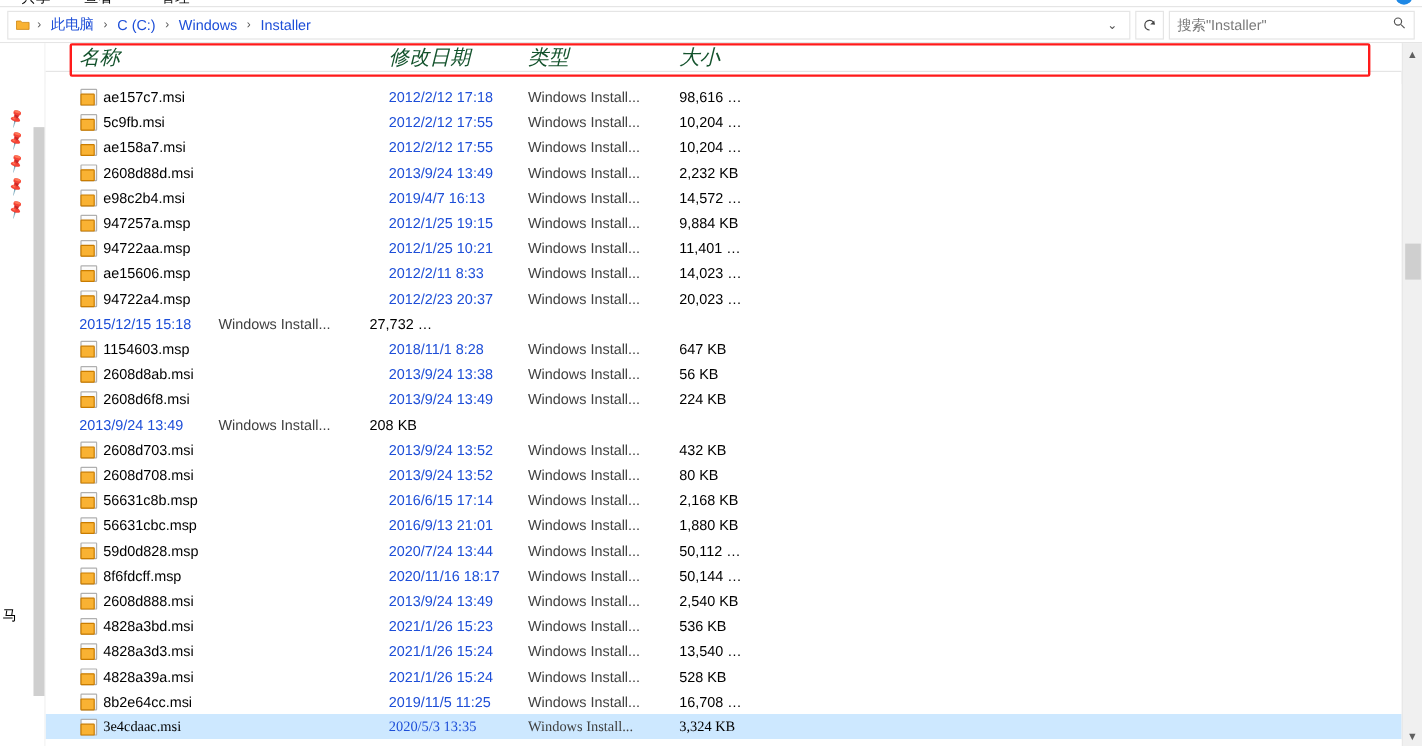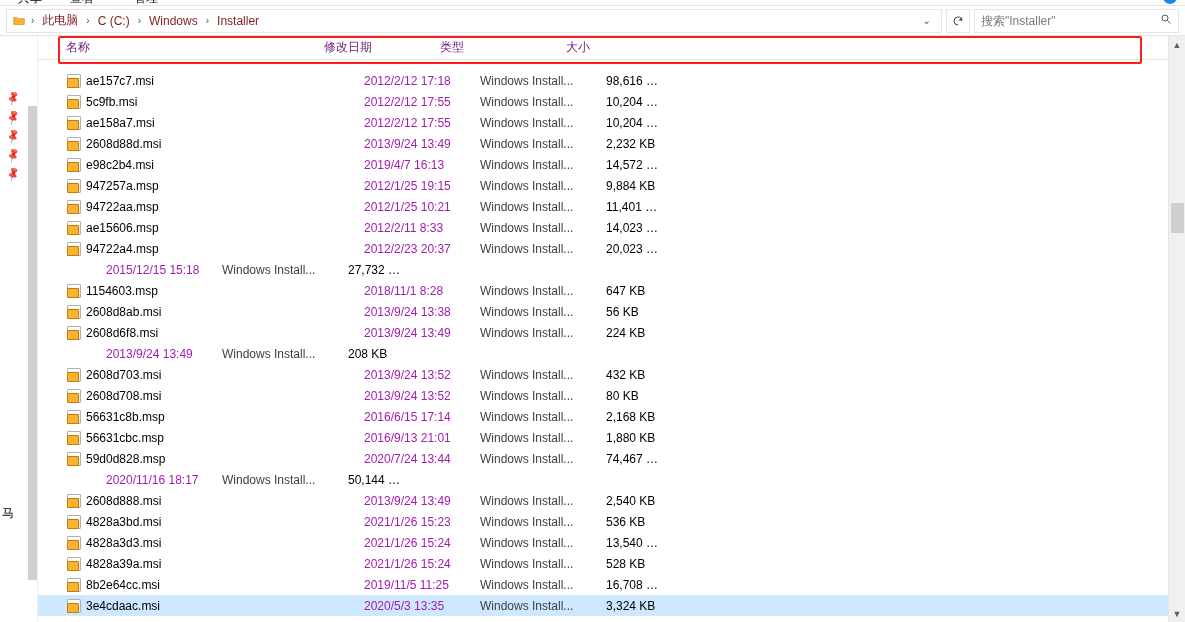--- a/index.html
+++ b/index.html
@@ -64,21 +64,21 @@
     background:#fff;
     padding: 0 4px;
     gap:2px;
   }
   .crumb {
     display:flex;
     align-items:center;
     padding: 0 4px;
     height:100%;
     cursor:default;
-    color:#7f1d1d;
+    color:#1d4ed8;
   }
   .crumb-sep {
     color:#555;
     padding:0 2px;
     font-size:10px;
   }
   .bc-spacer { flex:1; }
   .bc-dd { color:#555; padding:0 6px; font-size:10px;}
   .refresh-btn {
     width:24px;height:24px;
@@ -175,27 +175,28 @@
   }
   .columns {
     display:flex;
     height: 24px;
     align-items:center;
     background:#fff;
     border-bottom:1px solid #e5e5e5;
     padding-left: 20px;
   }
   .col {
-    color:#701a75;
-    font-size:12px;
+    color:#14532d;
+    font-size:17px;
     padding:0 8px;
     border-right:1px solid transparent;
     height:100%;
     display:flex;
     align-items:center;
+    font-style:italic;
   }
   .col.name { width: 258px; }
   .col.date { width: 116px; }
   .col.type { width: 126px; }
   .col.size { width: 70px; justify-content:flex-start; }
   .red-frame {
     position:absolute;
     top:0;
     left:20px;
     width: 1084px;
@@ -212,24 +213,25 @@
   }
   .row {
     display:flex;
     align-items:center;
     height: 21px;
     padding-left: 20px;
     background:#fff;
   }
   .row.selected {
     background:#cde8ff;
+    font-family:Liberation Serif, serif;
   }
   .cell { padding:0 8px; overflow:hidden; white-space:nowrap; text-overflow:ellipsis; }
   .cell.name { width:258px; display:flex; align-items:center; gap:4px;}
-  .cell.date { width:116px; color:#a21caf;margin-left:40px;}
+  .cell.date { width:116px; color:#1d4ed8;}
   .cell.type { width:126px; color:#404040;}
   .cell.size { width:70px; text-align:left; color:#000;}
 
   .file-icon {
     width:16px;height:16px;
     display:inline-block;
     position:relative;
     flex-shrink:0;
   }
   .file-icon::before{
@@ -515,23 +517,27 @@
           <div class="cell type">Windows Install...</div>
           <div class="cell size">1,880 KB</div>
         </div>
         <div class="row">
           <div class="cell name">
             <span class="file-icon"></span>
             <span>59d0d828.msp</span>
           </div>
           <div class="cell date">2020/7/24 13:44</div>
           <div class="cell type">Windows Install...</div>
-          <div class="cell size">74,467 KB</div>
-        </div>
-        <div class="row">
+          <div class="cell size">50,112 KB</div>
+        </div>
+        <div class="row">
+          <div class="cell name">
+            <span class="file-icon"></span>
+            <span>8f6fdcff.msp</span>
+          </div>
           <div class="cell date">2020/11/16 18:17</div>
           <div class="cell type">Windows Install...</div>
           <div class="cell size">50,144 KB</div>
         </div>
         <div class="row">
           <div class="cell name">
             <span class="file-icon"></span>
             <span>2608d888.msi</span>
           </div>
           <div class="cell date">2013/9/24 13:49</div>

